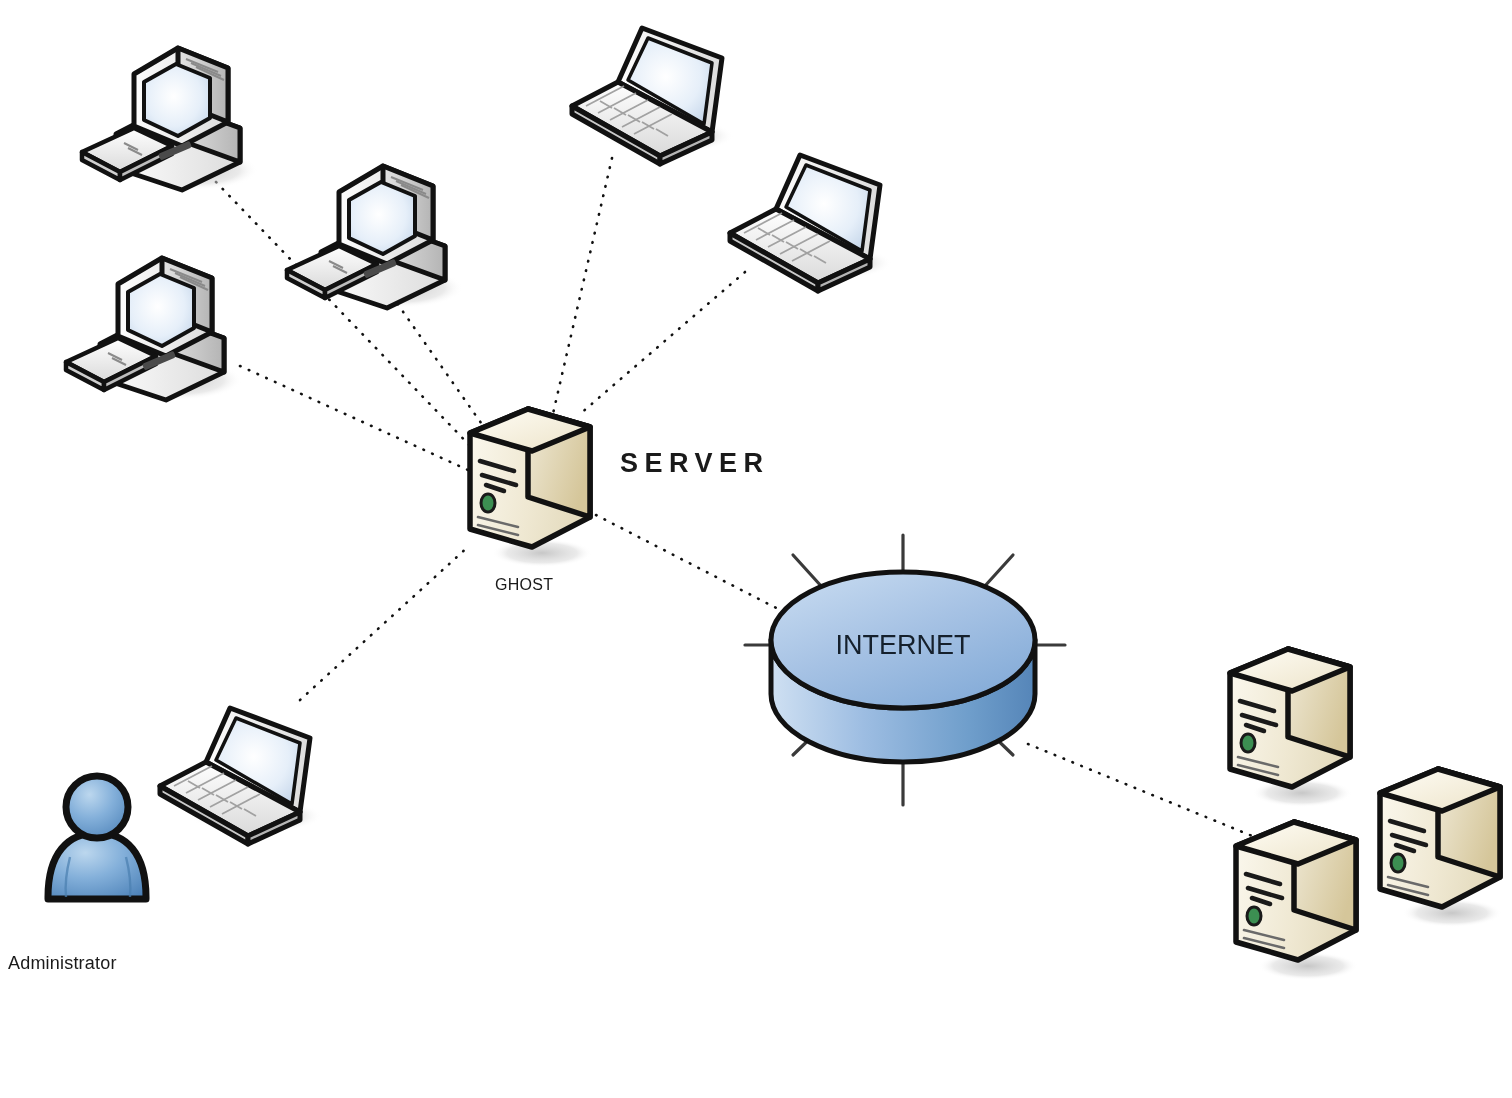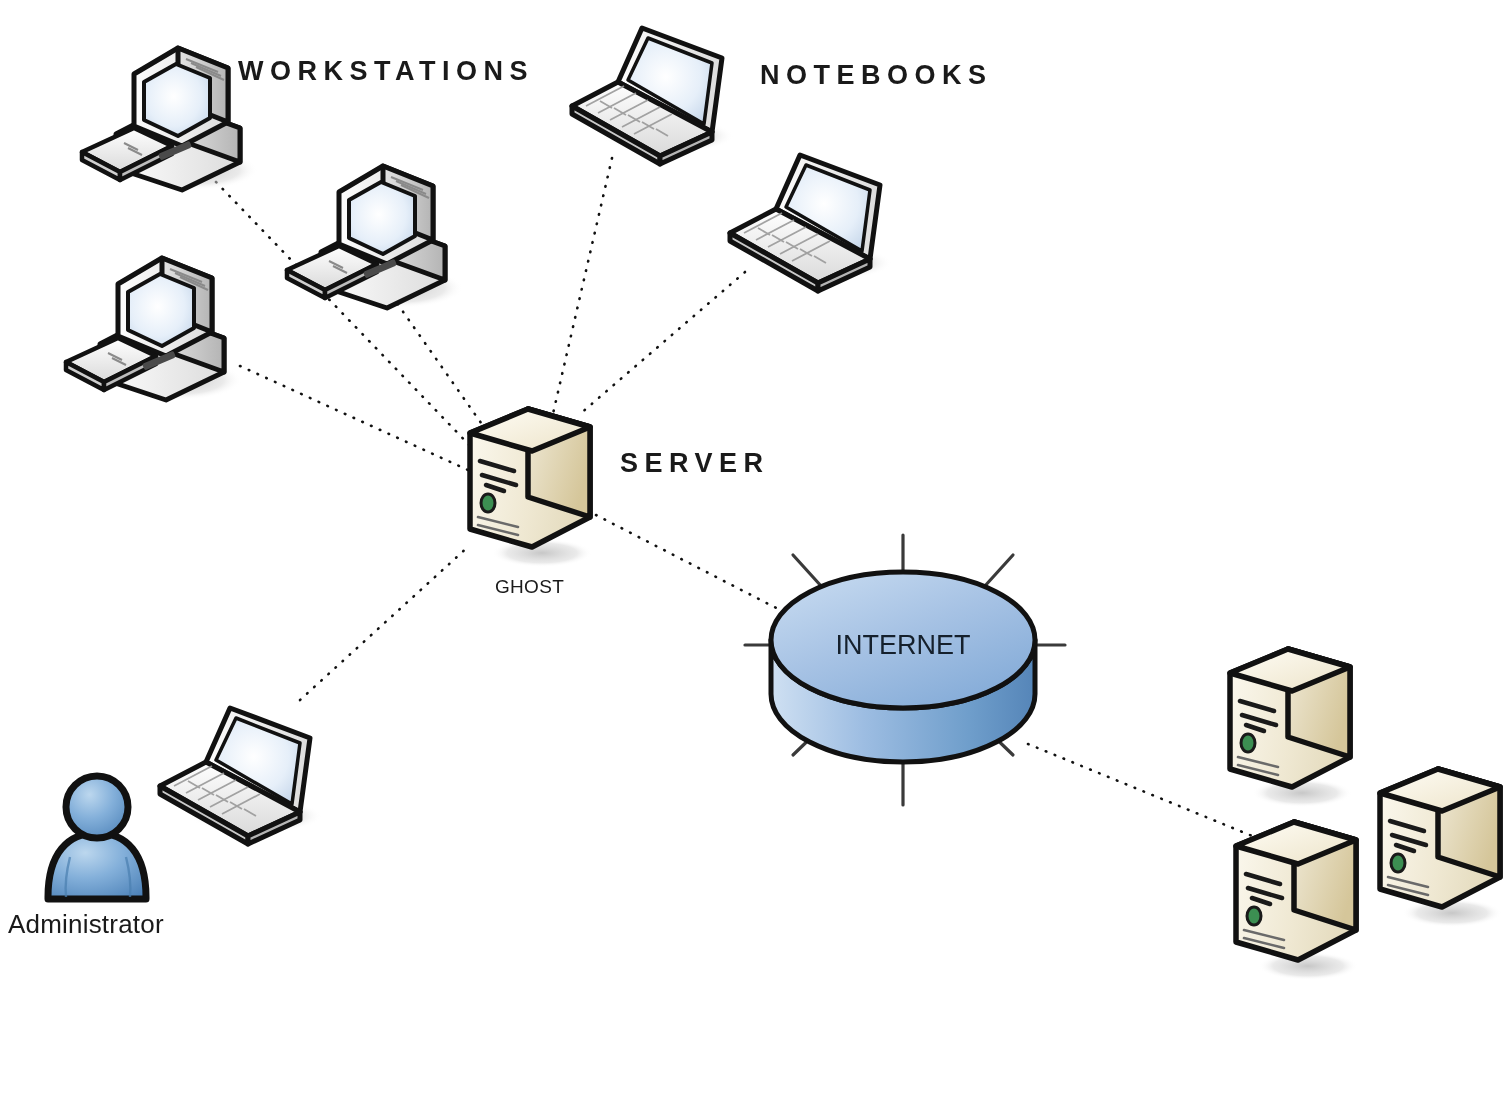--- a/index.html
+++ b/index.html
@@ -36,25 +36,26 @@
     position: absolute;
     white-space: pre;
     color: #1a1a1a;
   }
   .heading {
     font-weight: bold;
     font-size: 27px;
     letter-spacing: 6.5px;
   }
   .plain {
-    font-size: 26px;
+    font-size: 18px;
     letter-spacing: 0.2px;
+    margin-top: 44px;
   }
   .small {
-    font-size: 19px;
+    font-size: 16px;
     letter-spacing: 0.3px;
   }
   .caption {
     font-weight: bold;
     font-size: 25px;
     text-align: center;
     line-height: 1.25;
     letter-spacing: 0.2px;
   }
 </style>
@@ -347,23 +348,21 @@
     <g transform="translate(40,775)">
       <path d="M8 122 C8 78 28 58 57 58 C86 58 106 78 106 122 L106 124 L8 124 Z" fill="url(#gAvatar)" stroke="#111" stroke-width="7" stroke-linejoin="round"></path>
       <circle cx="57" cy="32" r="31" fill="url(#gAvatar)" stroke="#111" stroke-width="7"></circle>
       <g stroke="#4a7fb0" stroke-width="2.4" fill="none" opacity="0.7">
         <path d="M30 82 C26 98 25 112 26 122"></path>
         <path d="M86 82 C90 98 91 112 90 122"></path>
       </g>
     </g>
   </svg>
 
-  <div class="lbl heading" style="left:238px; top:56px;">WORKSTATIONS</div>
-
-  <div class="lbl heading" style="left:760px; top:60px;">NOTEBOOKS</div>
+
 
   <div class="lbl heading" style="left:620px; top:448px;">SERVER</div>
 
   <div class="lbl small" style="left:495px; top:576px;">GHOST</div>
 
   <div class="lbl plain" style="left:8px; top:909px;">Administrator</div>
 
   <div class="lbl caption" style="left:1205px; top:1030px; width:300px;">
     <div>Update servers of the</div>
     

